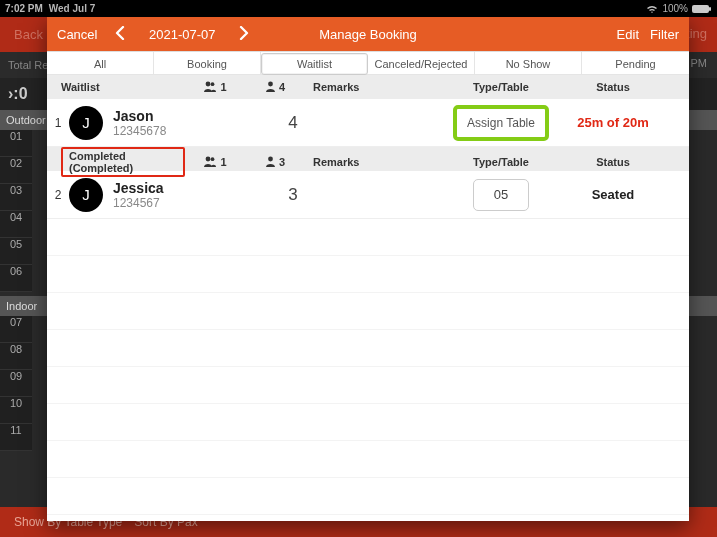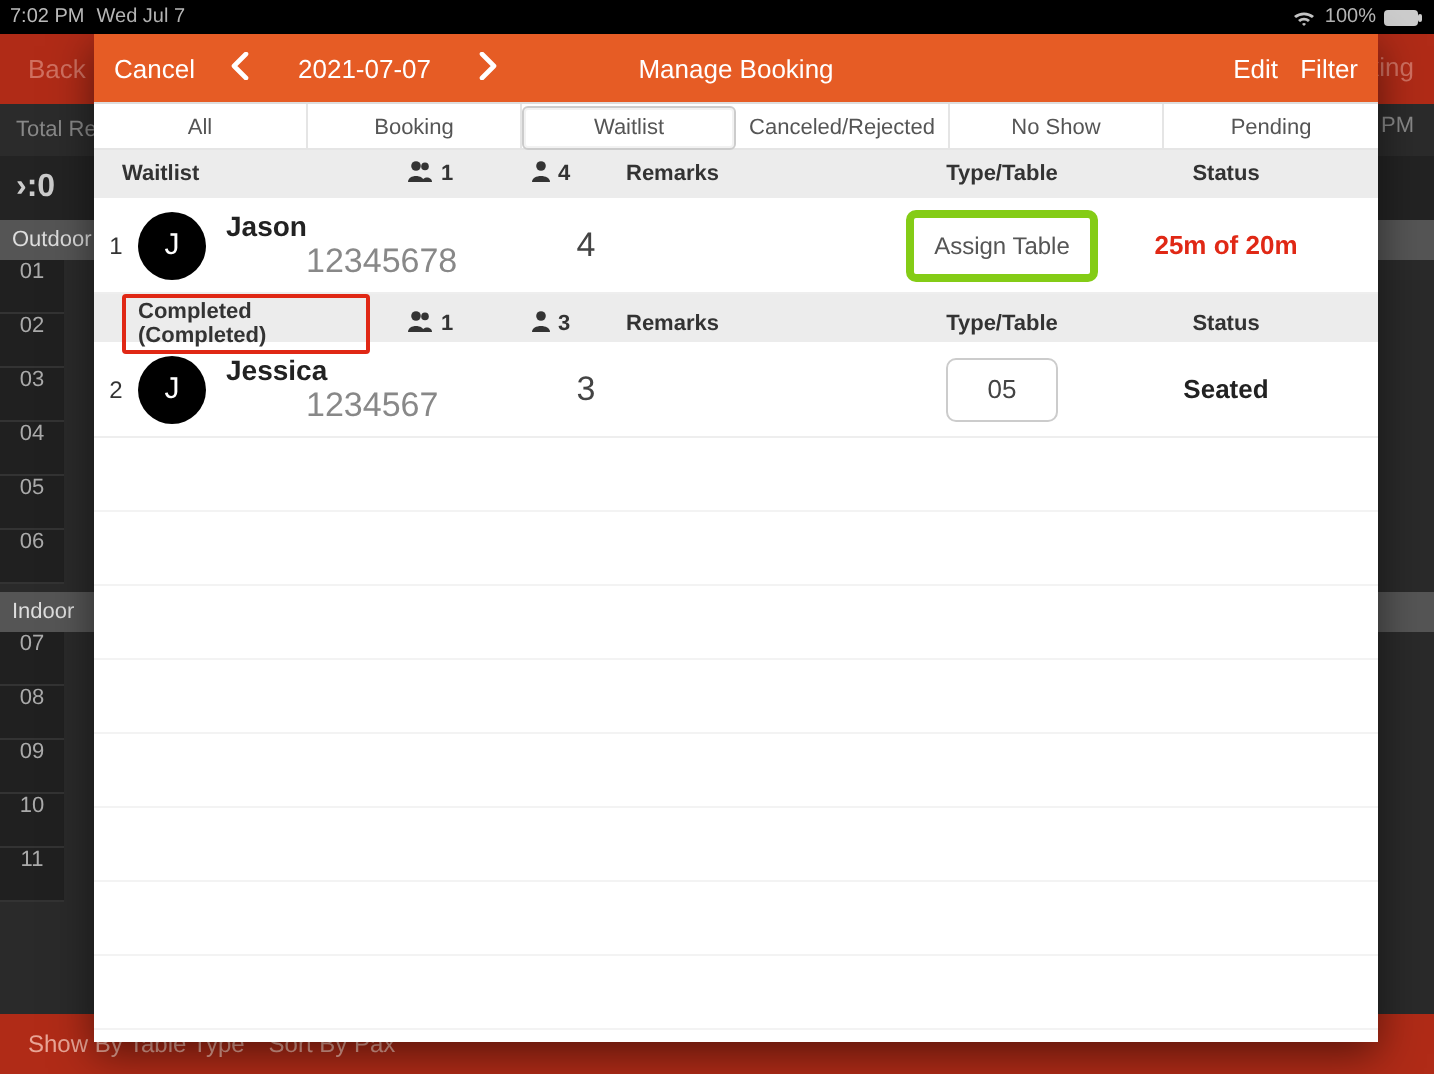--- a/index.html
+++ b/index.html
@@ -8,21 +8,21 @@
     width: 717px; height: 537px; position: relative;
     background: #2a2a2a;
   }
   
   .statusbar {
     position: absolute; top:0; left:0; right:0; height:17px;
     background:#000; color:#bbb; font-size:10px;
     display:flex; align-items:center; justify-content:space-between;
     padding:0 5px;
   }
-  .statusbar .left { display:flex; gap:6px; align-items:center;}
+  .statusbar .left { display:flex; gap:6px; align-items:center;font-weight:bold;}
   .statusbar .right { display:flex; gap:4px; align-items:center;}
   .statusbar svg { display:block; }
   
   .bgheader {
     position:absolute; top:17px; left:0; right:0; height:35px;
     background:#b02b17; color:#d07060; font-size:13px;
     display:flex; align-items:center; padding:0 14px;
   }
   .bgsubhead {
     position:absolute; top:52px; left:0; right:0; height:26px;
@@ -112,21 +112,21 @@
     height:48px; flex:0 0 48px;
     display:grid; grid-template-columns:22px 44px 132px 96px 104px 112px 112px;
     align-items:center; border-bottom:1px solid #eee;
   }
   .row .num{ text-align:center; font-size:12px; color:#333;}
   .avatar{
     width:34px;height:34px;border-radius:50%;background:#000;color:#fff;
     display:flex;align-items:center;justify-content:center;font-size:15px;
   }
   .names .n1{ font-size:14px; font-weight:600; color:#222;}
-  .names .n2{ font-size:17px; color:#888;margin-left:40px;}
+  .names .n2{ font-size:12px; color:#888;}
   .pax{ text-align:center; font-size:17px; color:#444;}
   .tablecell{ display:flex; justify-content:center;}
   .tablecell .assignbtn{
     border:4px solid #84cc16; border-radius:5px; padding:7px 10px; font-size:12px; color:#555;
     background:#fff; cursor:pointer;
   }
   .tablecell .tablebox{
     border:1px solid #ccc; border-radius:5px; width:56px; height:32px;
     display:flex;align-items:center;justify-content:center;font-size:13px;color:#444;
   }

